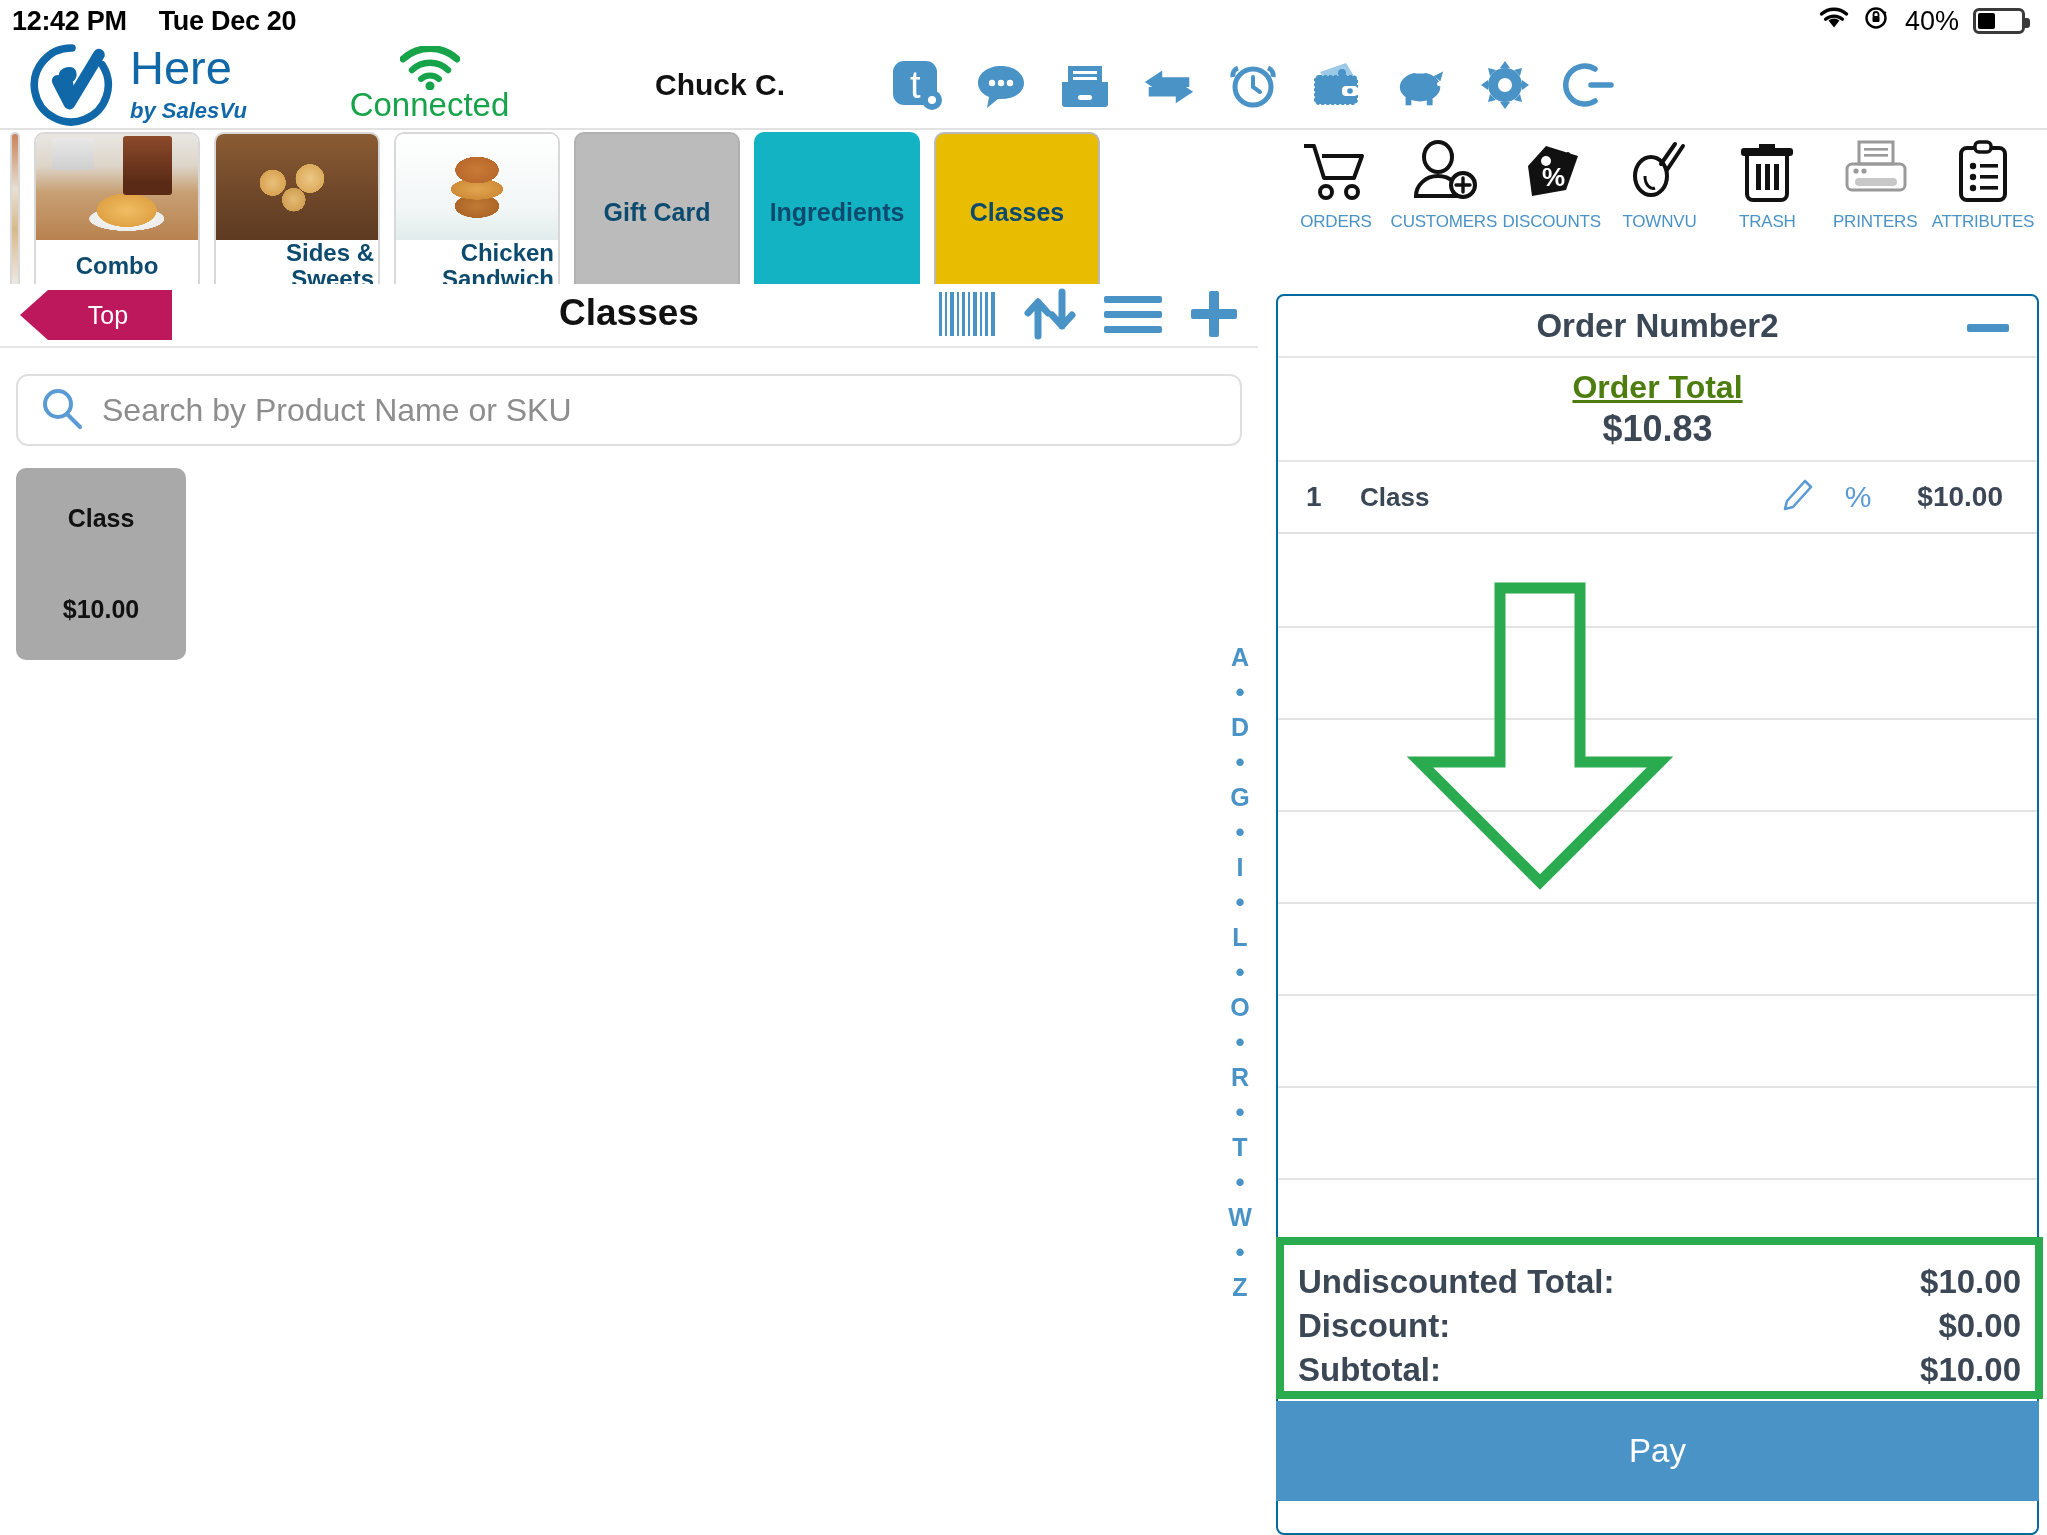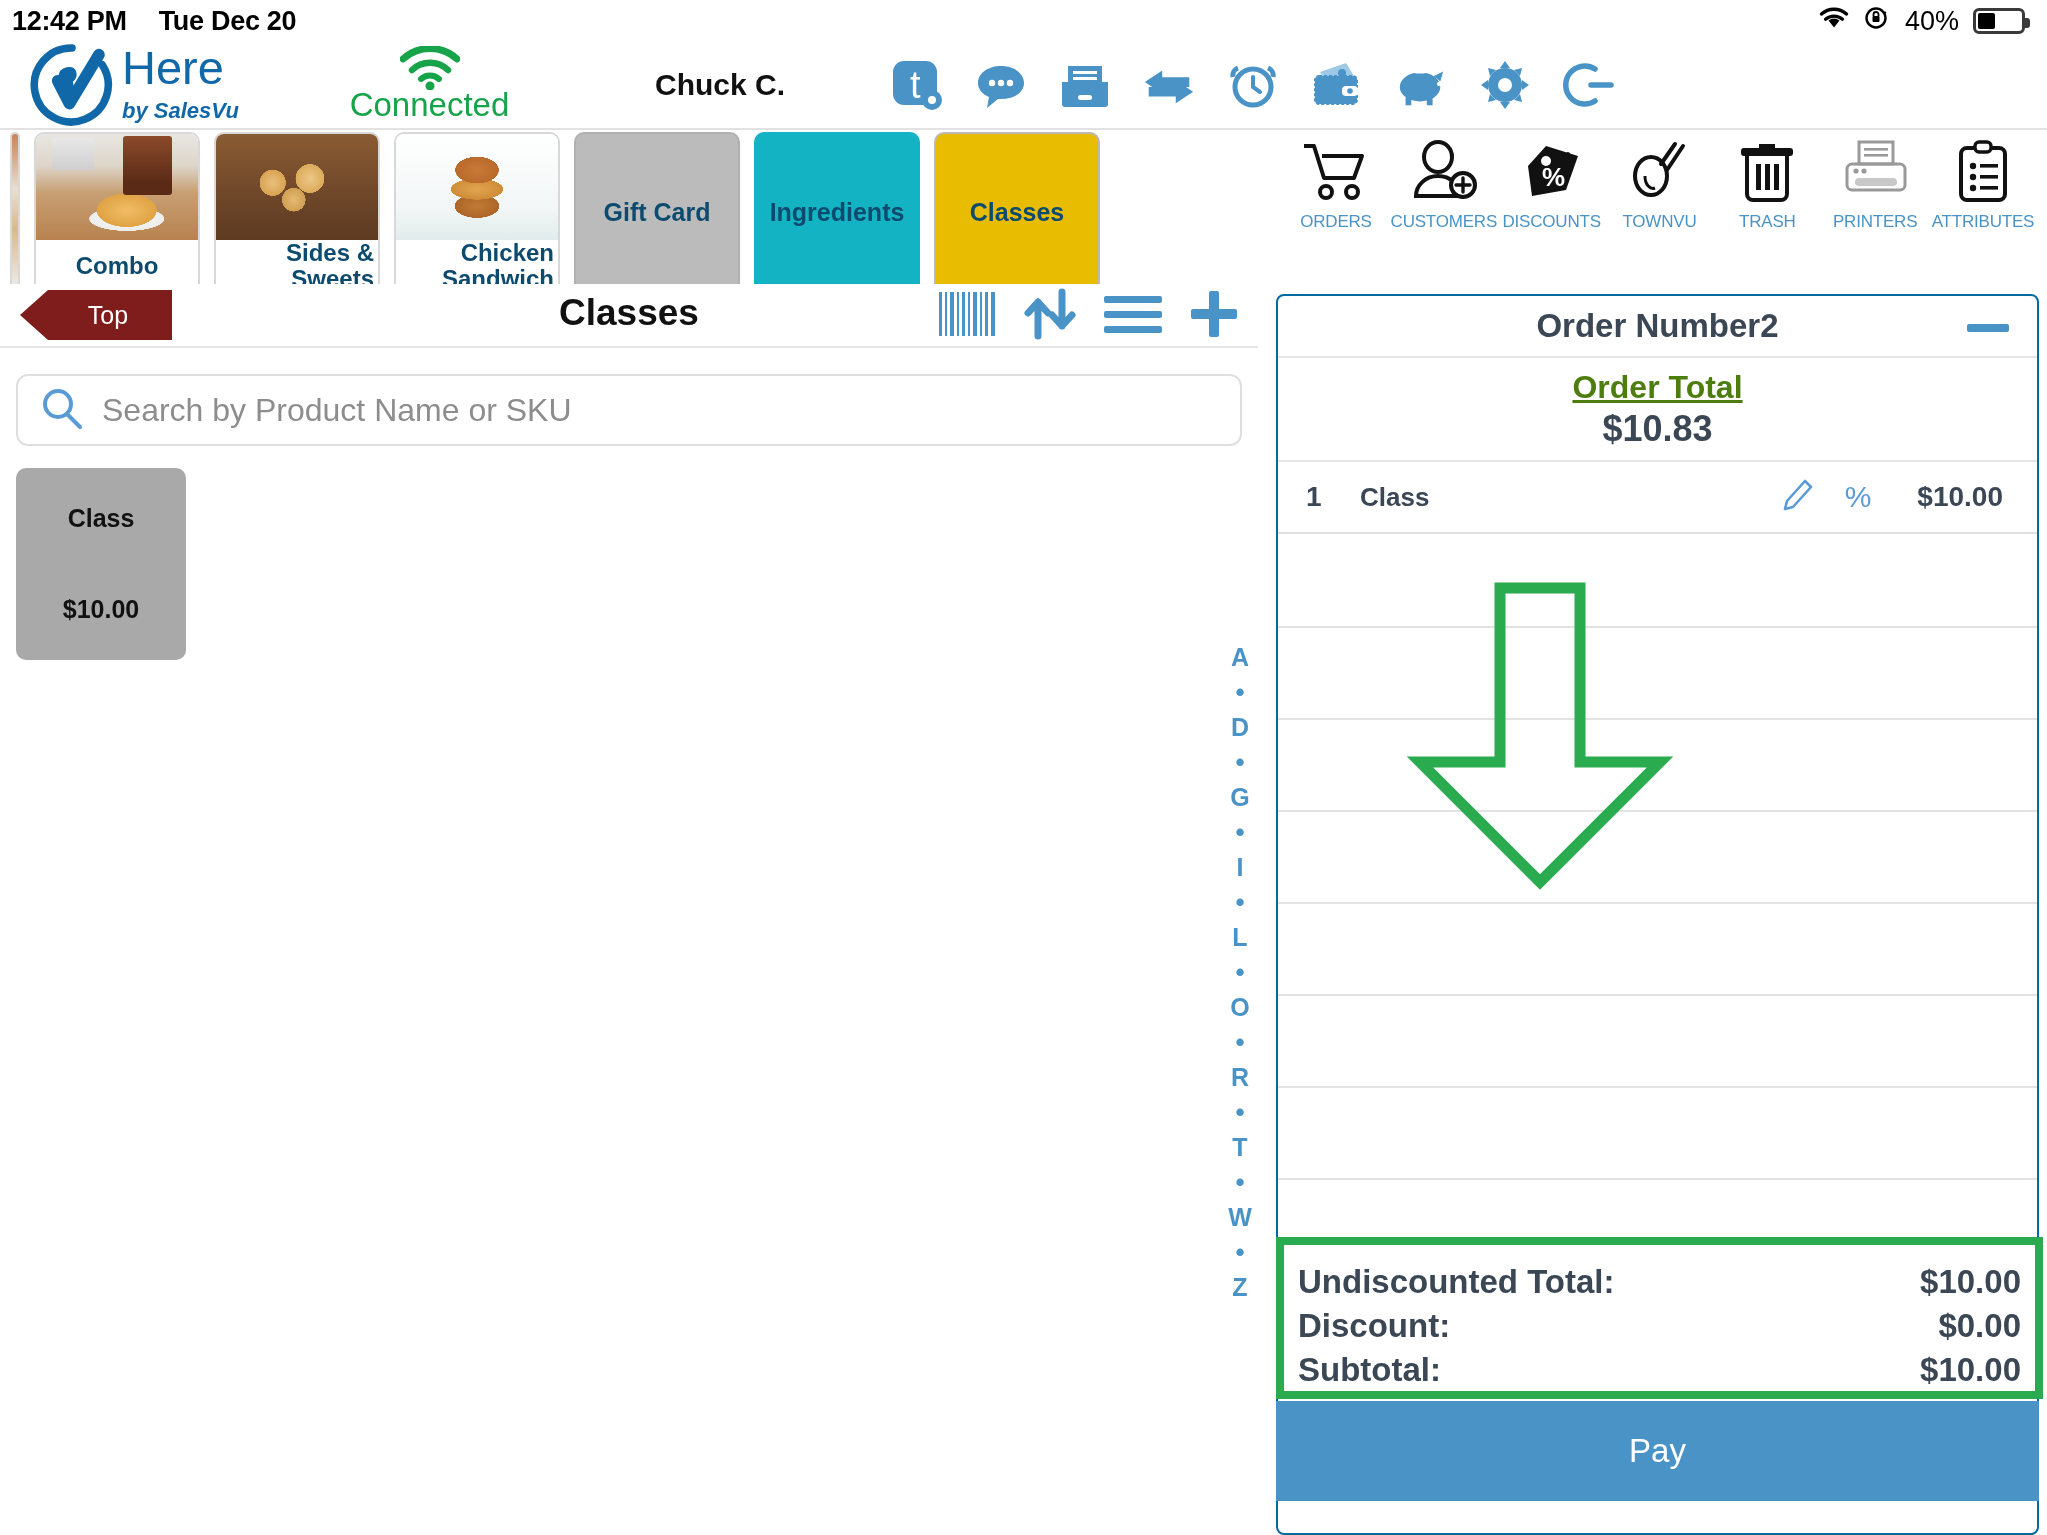--- a/index.html
+++ b/index.html
@@ -27,21 +27,21 @@
     content:''; position:absolute; right:-8px; top:7px; width:5px; height:10px;
     background:#3a3a3a; border-radius:0 3px 3px 0;
   }
   .battery-fill{ height:100%; background:#000; border-radius:2px; }
 
   
   .header{
     position:absolute; top:42px; left:0; width:2047px; height:88px;
     display:flex; align-items:center; border-bottom:2px solid #e2e2e2;
   }
-  .logo-wrap{ display:flex; align-items:center; margin-left:30px; width:250px;}
+  .logo-wrap{ display:flex; align-items:center; margin-left:30px; width:250px;gap:8px;}
   .conn{ margin-left:62px; width:175px; display:flex; flex-direction:column; align-items:center; }
   .conn-label{ color:#16a34a; font-size:33px; margin-top:-4px;}
   .username{ margin-left:78px; font-size:30px; font-weight:bold; color:#111; width:250px; text-align:center;}
   .segment{
     margin-left:48px; display:flex; border:2px solid #4a93c7; border-radius:10px; overflow:hidden;
     height:60px;
   }
   .seg-btn{
     display:flex; align-items:center; justify-content:center;
     font-size:30px; color:#4a93c7; background:#fff; padding:0 26px;
@@ -108,21 +108,21 @@
       radial-gradient(ellipse 40px 16px at 50% 52%, #e0a550 0%, #cf8c38 65%, transparent 66%),
       radial-gradient(ellipse 34px 18px at 50% 68%, #c27a35 0%, #ad6628 65%, transparent 66%),
       linear-gradient(180deg,#ffffff 0%, #f2f6f6 70%, #e2ecec 100%);
   }
 
   
   .leftpane{ position:absolute; top:284px; left:0; width:1258px; bottom:0; background:#fff; }
   .titlebar{ position:relative; height:62px; }
   .topbtn{
     position:absolute; left:20px; top:6px; width:152px; height:50px;
-    background:#7f1d1d; color:#fff; font-size:25px;
+    background:#be185d; color:#fff; font-size:25px;
     display:flex; align-items:center; justify-content:center;
     clip-path: polygon(28px 0, 100% 0, 100% 100%, 28px 100%, 0 50%);
     padding-left:24px;
   }
   .pagetitle{
     position:absolute; left:0; right:0; top:8px; text-align:center;
     font-size:37px; font-weight:bold; color:#111;
   }
   .title-icons{ position:absolute; right:18px; top:4px; display:flex; align-items:center; gap:24px; }
   .ti{ color:#4a93c7; display:flex; align-items:center; justify-content:center; }

